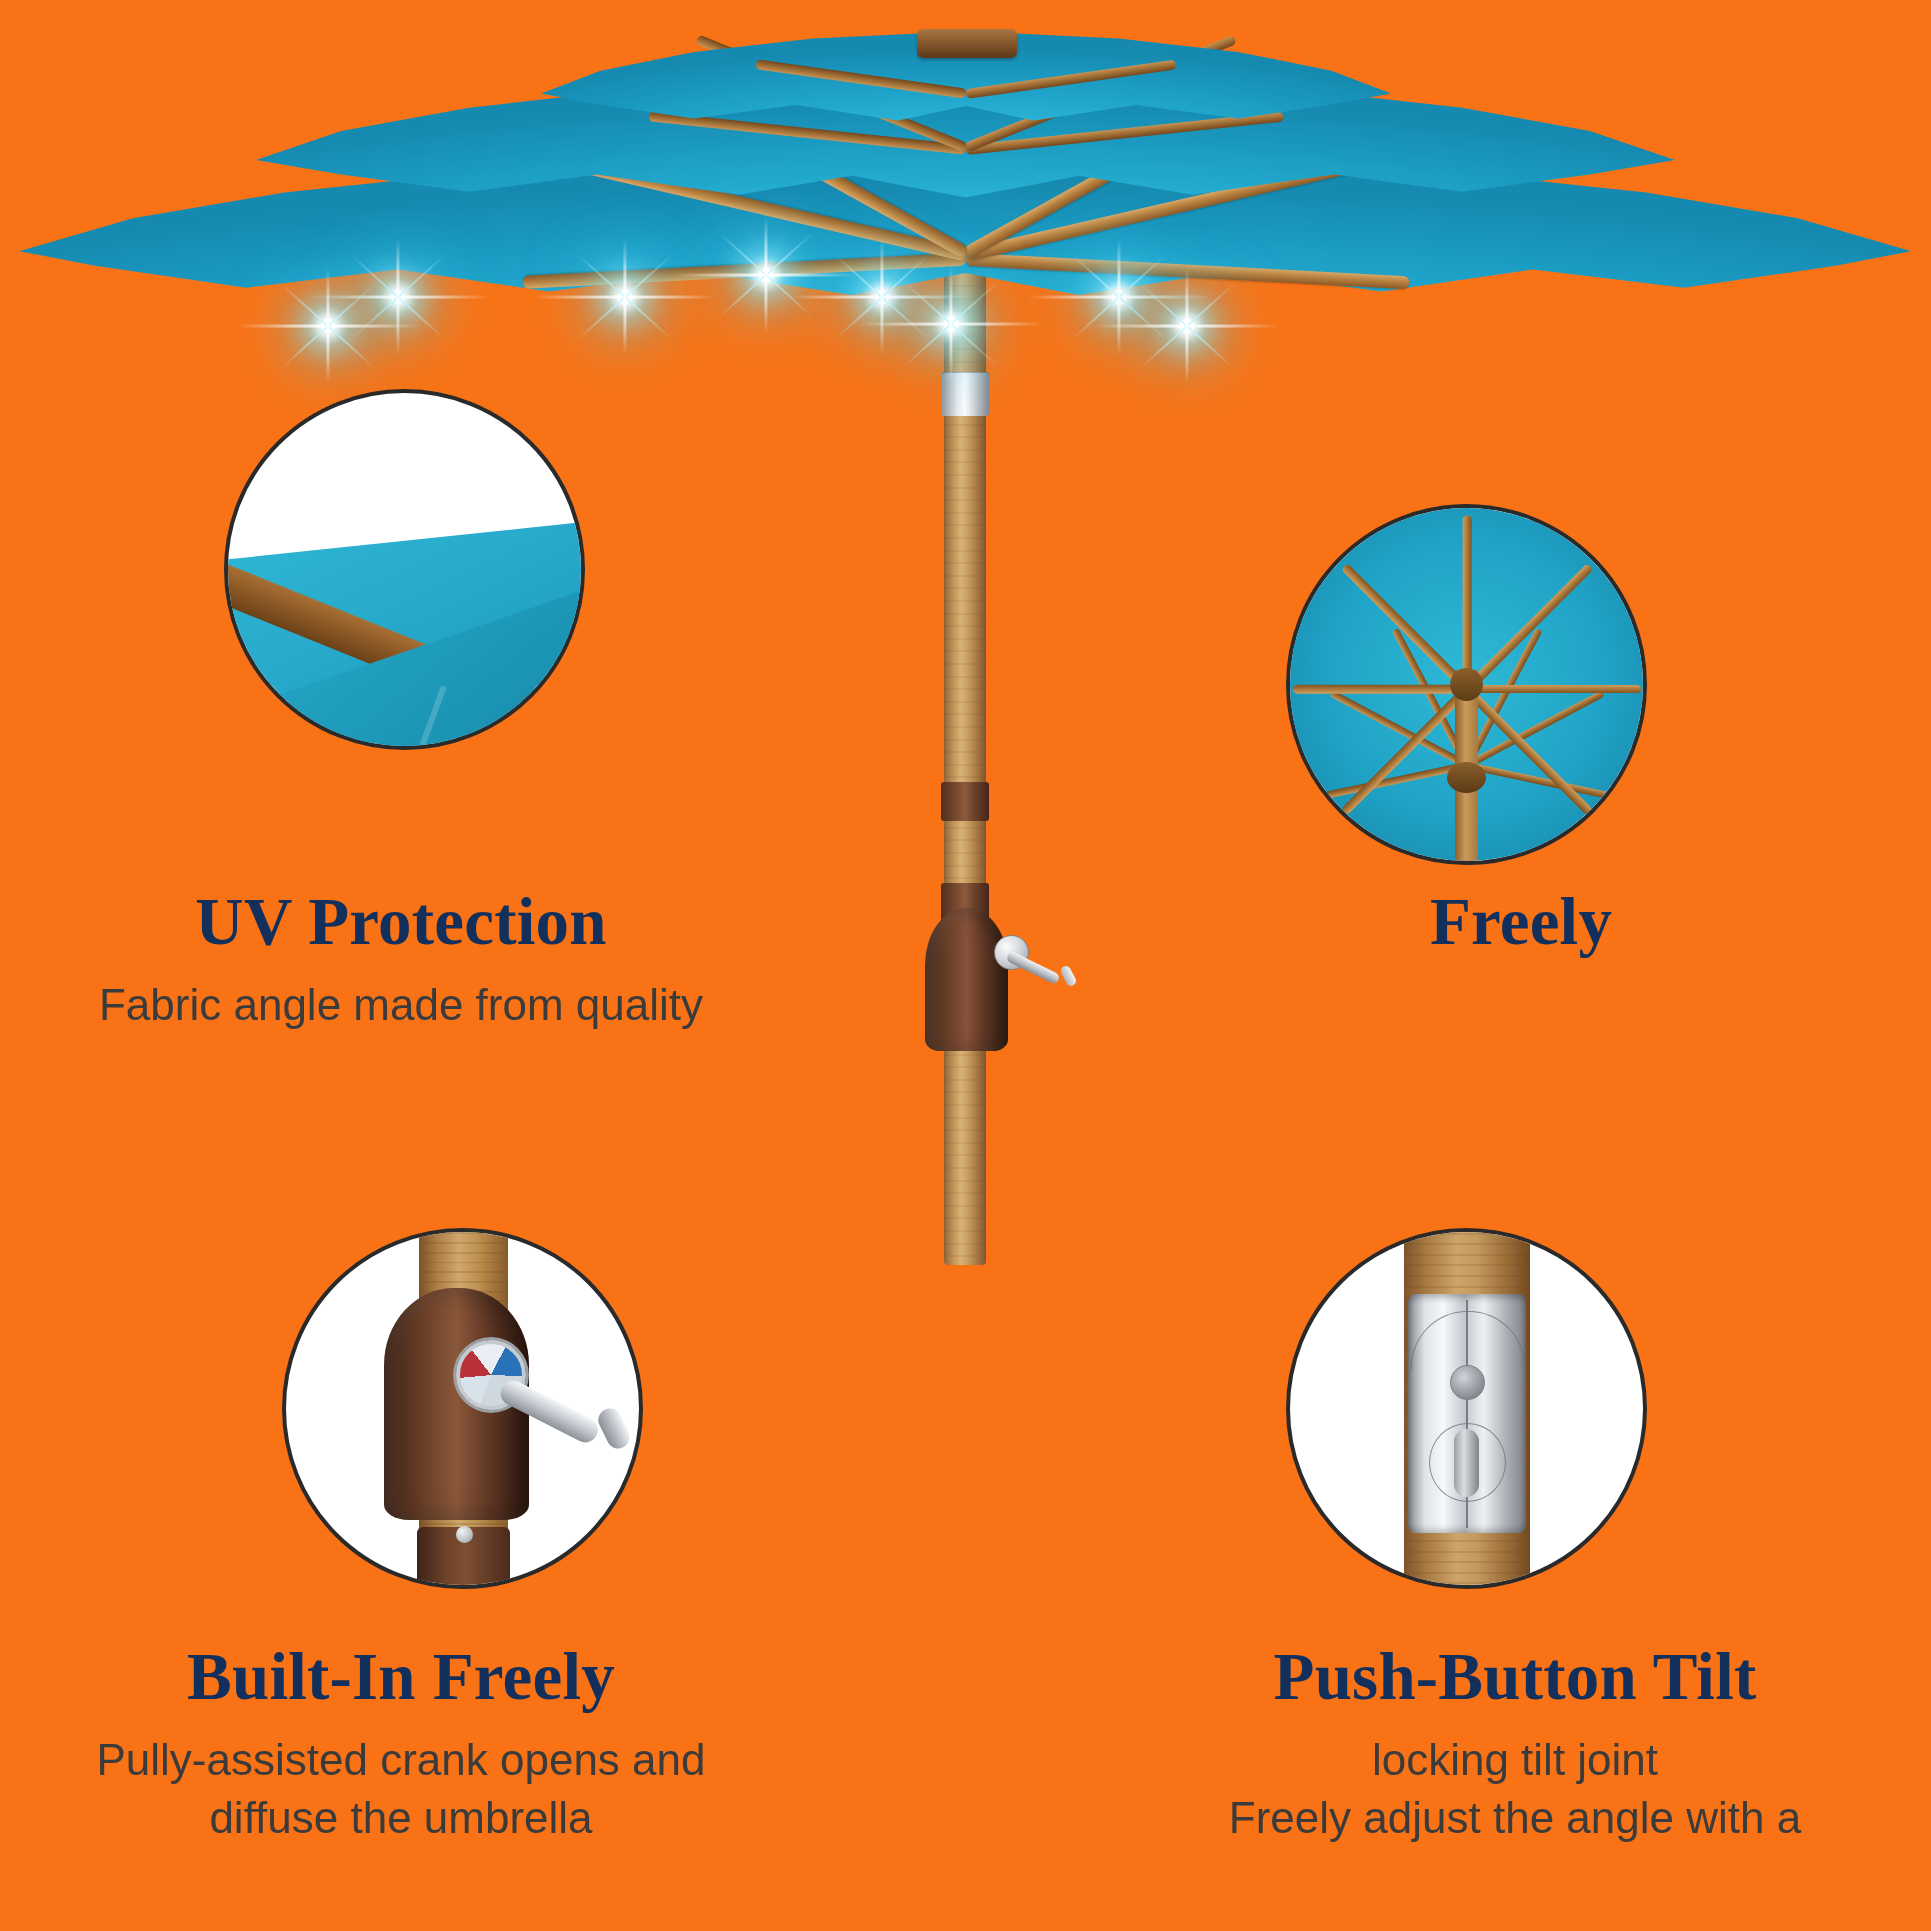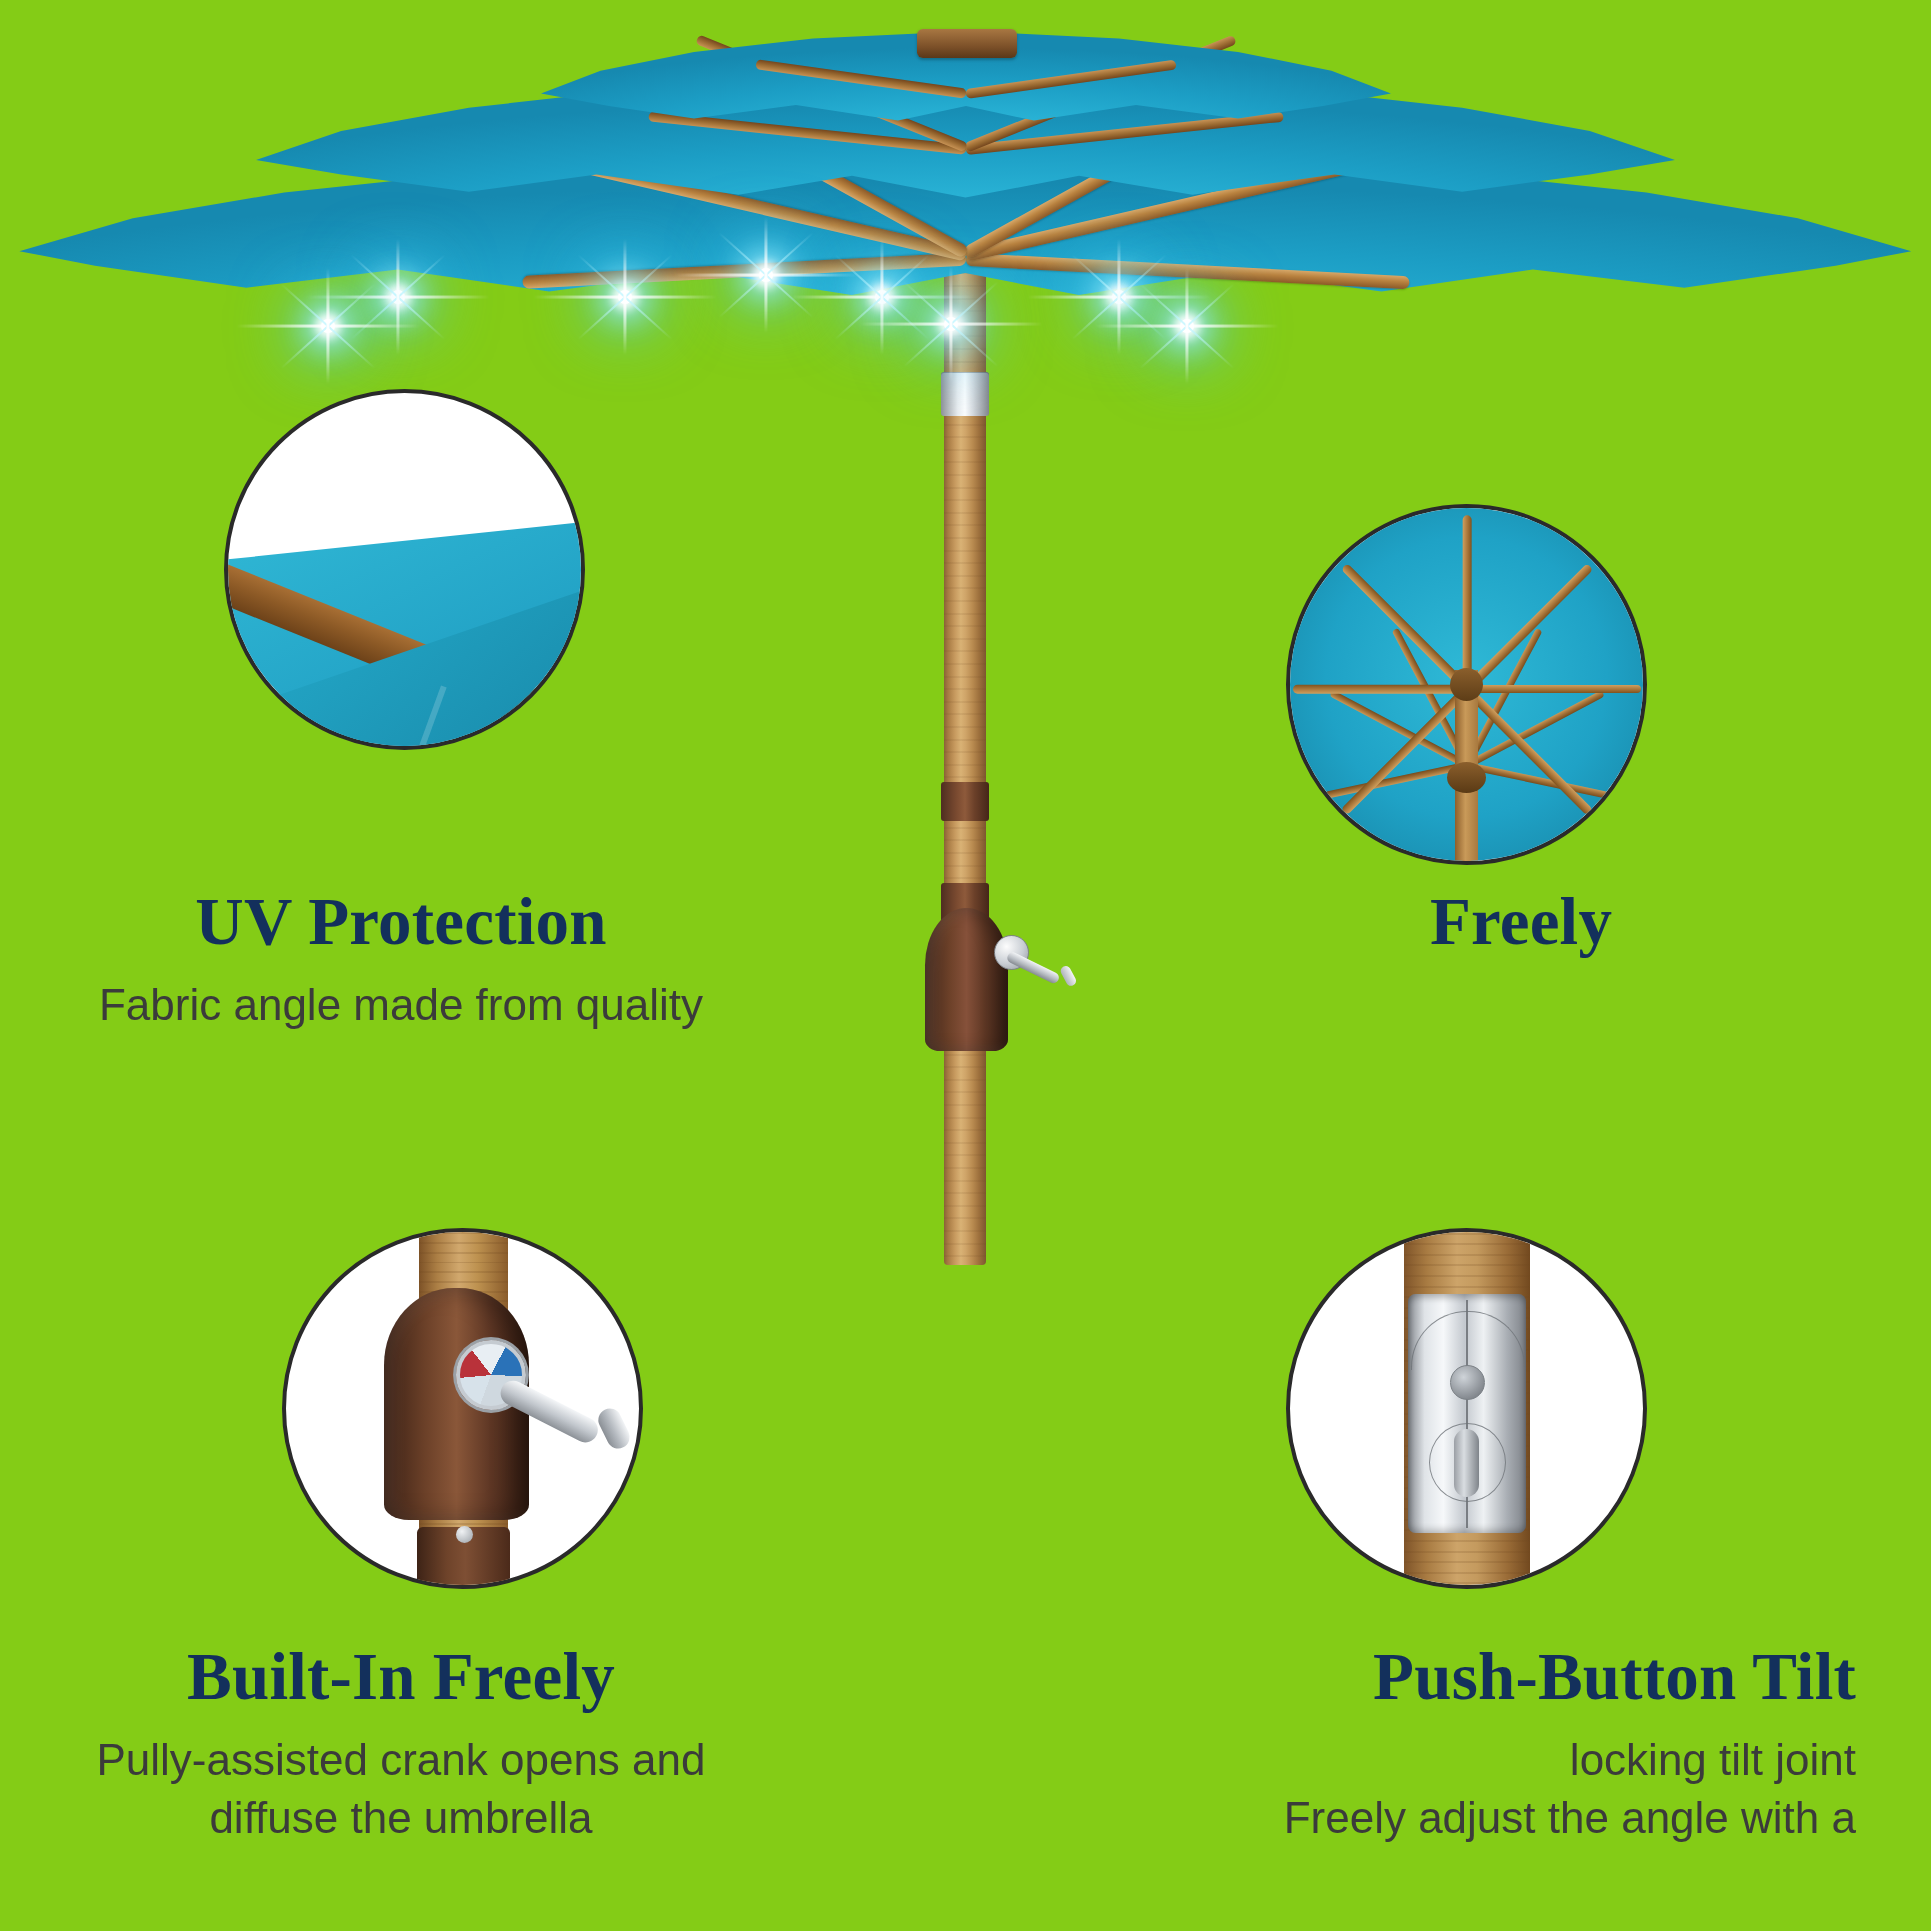--- a/index.html
+++ b/index.html
@@ -1,21 +1,21 @@
 <!DOCTYPE html>
 <html><head>
 <meta charset="utf-8">
 <style>
   html,body{margin:0;padding:0;background:#ffffff;}
   body{
     width:1931px;height:1931px;position:relative;overflow:hidden;
     font-family:"Liberation Sans", sans-serif;
     -webkit-font-smoothing:antialiased;
   }
-  .stage{position:absolute;inset:0;background:#84cc16;}
+  .stage{position:absolute;inset:0;background:#f97316;}
 
   
   .hero{position:absolute;left:0;top:0;width:1931px;height:1284px;}
 
   .pole-wrap{position:absolute;left:944px;top:222px;width:42px;height:1043px;}
   .pole{
     position:absolute;left:0;top:0;width:100%;height:100%;
     background:
       linear-gradient(90deg,
         #8a6236 0%, #a87b44 10%, #c79a5f 26%, #d9b275 40%,
@@ -203,21 +203,21 @@
     transform:rotate(64deg);
     background:linear-gradient(180deg,#f2f4f6,#b5bac0 55%,#8a8f95);}
   .crk-screw{position:absolute;left:170px;top:294px;width:17.4px;height:17.4px;border-radius:50%;
     background:radial-gradient(circle at 35% 32%,#f0f2f4,#9aa0a6);}
 
   
   .feature{position:absolute;width:734px;text-align:center;}
   .f-uv{left:34px;top:886px;}
   .f-dur{left:1154px;top:886px;}
   .f-crank{left:34px;top:1641px;}
-  .f-tilt{left:1122px;top:1641px;text-align:right;}
+  .f-tilt{left:1148px;top:1641px;}
 
   .f-title{
     font-family:"Liberation Serif", serif;
     font-weight:700;color:#13305c;font-size:67px;line-height:1.06;
     margin:0 0 19.3px 0;letter-spacing:0.2px;
   }
   .f-body{
     font-family:"Liberation Sans", sans-serif;
     font-weight:300;color:#3b3b3b;font-size:44px;line-height:1.30;margin:0;
   }

